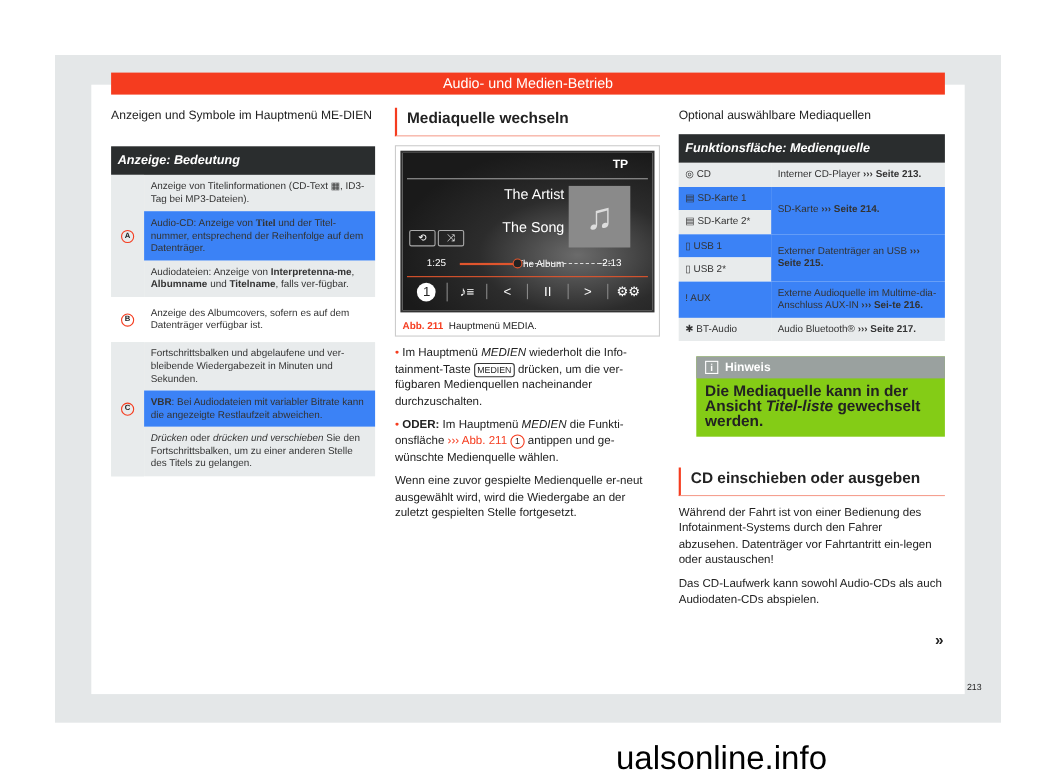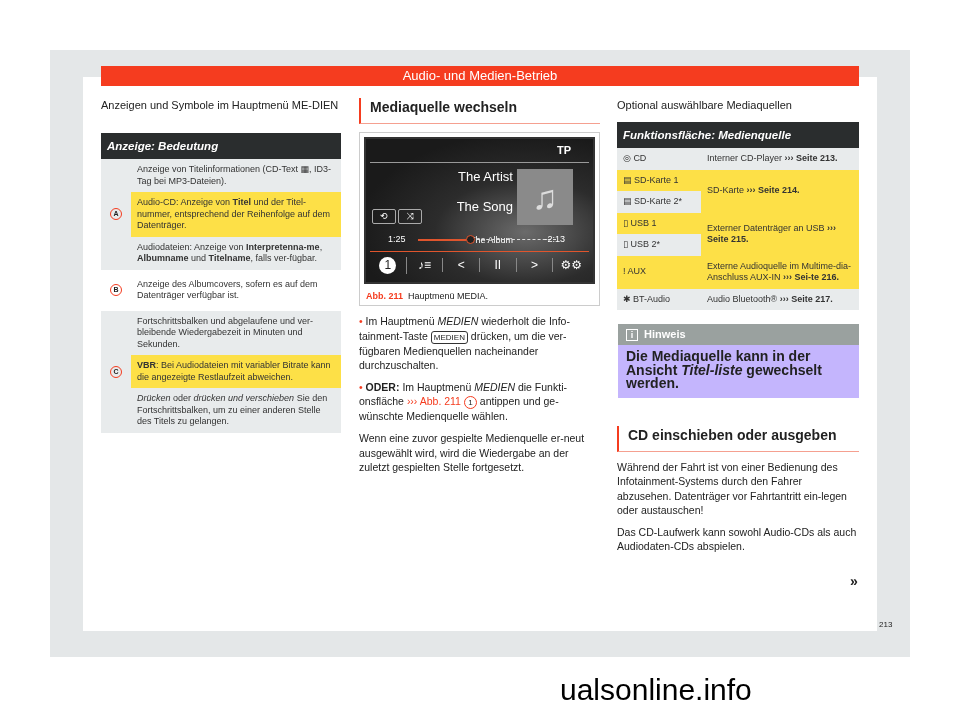--- a/index.html
+++ b/index.html
@@ -14,26 +14,26 @@
   .c2{left:359px;width:241px;}
   .c3{left:617px;width:242px;}
   .h3{font-size:11px;font-weight:normal;line-height:15px;margin:0 0 20px 0;color:#222;}
   .h2{font-size:14px;font-weight:bold;line-height:18px;border-left:2px solid #f53c1f;
       padding:0 0 7px 9px;border-bottom:1px solid #f5a090;margin:0 0 8px 0;}
   .tbl{width:100%;border-collapse:collapse;font-size:9px;line-height:11.5px;color:#333;}
   .tbl th{background:#2a2d2e;color:#fff;text-align:left;font-size:11.5px;font-weight:bold;
           padding:6px 6px;line-height:14px;font-style:italic;}
   .tbl td{padding:5px 6px;vertical-align:middle;}
   .g{background:#e8ebec;}
-  .l{background:#fde047;}
+  .l{background:#3b82f6;}
   .w{background:#fff;}
   .letter{display:inline-block;width:10px;height:10px;border:1.5px solid #f53c1f;border-radius:50%;
           font-size:7px;font-weight:bold;text-align:center;line-height:10px;color:#222;}
   .bold{font-weight:bold;}
-  .mono{font-family:Liberation Sans, sans-serif;font-weight:bold;}
+  .mono{font-family:Liberation Serif, serif;font-weight:bold;}
   .body{font-size:10.5px;line-height:14.6px;color:#222;}
   .body p{margin:0 0 7px 0;}
   .dot{color:#f53c1f;}
   .red{color:#f53c1f;}
   .key{display:inline-block;border:1px solid #333;border-radius:3px;font-size:8px;
        padding:0 2px;line-height:11px;}
   .circ{display:inline-block;width:11px;height:11px;border:1px solid #f53c1f;border-radius:50%;
         font-size:8px;text-align:center;line-height:11px;}
   
   .fig{border:1px solid #ccc;padding:0;background:#fff;margin-bottom:8px;}
@@ -53,21 +53,21 @@
   .knob{position:absolute;left:100px;top:96px;width:7px;height:7px;border:1.5px solid #e0552d;border-radius:50%;background:#222;}
   .dash{position:absolute;left:110px;top:100px;width:80px;border-top:1px dashed #ddd;}
   .sep2{position:absolute;left:4px;right:4px;top:112px;height:1px;background:#e0552d;}
   .bar{position:absolute;left:4px;right:4px;top:114px;height:24px;display:flex;align-items:center;}
   .bar span{flex:1;text-align:center;font-size:12px;border-right:1px solid #888;}
   .bar span:last-child{border:none;}
   .one{display:inline-block;width:17px;height:17px;border-radius:50%;background:#fff;color:#222;
        border:2px solid #f53c1f;line-height:17px;font-size:12px;}
   .caption{font-size:9px;padding:3px 6px 4px 6px;}
   .caption b{color:#f53c1f;}
-  .hint{background:#c4b5fd;margin:14px 0 0 1px;}
+  .hint{background:#84cc16;margin:14px 0 0 16px;}
   .hint .hh{background:#9aa19f;color:#fff;font-size:11px;font-weight:bold;padding:4px 8px;}
   .hint .hb{font-size:14px;font-weight:bold;padding:5px 8px 7px 8px;line-height:13.5px;}
   .raquo{position:absolute;left:850px;top:573px;font-size:14px;font-weight:bold;}
   .pagenum{position:absolute;left:879px;top:620px;font-size:8px;font-weight:normal;}
   .wm{position:absolute;left:560px;top:673px;font-size:30px;color:#000000;letter-spacing:0px;}
 </style>
 </head>
 <body>
 
 <div class="frame"></div>

